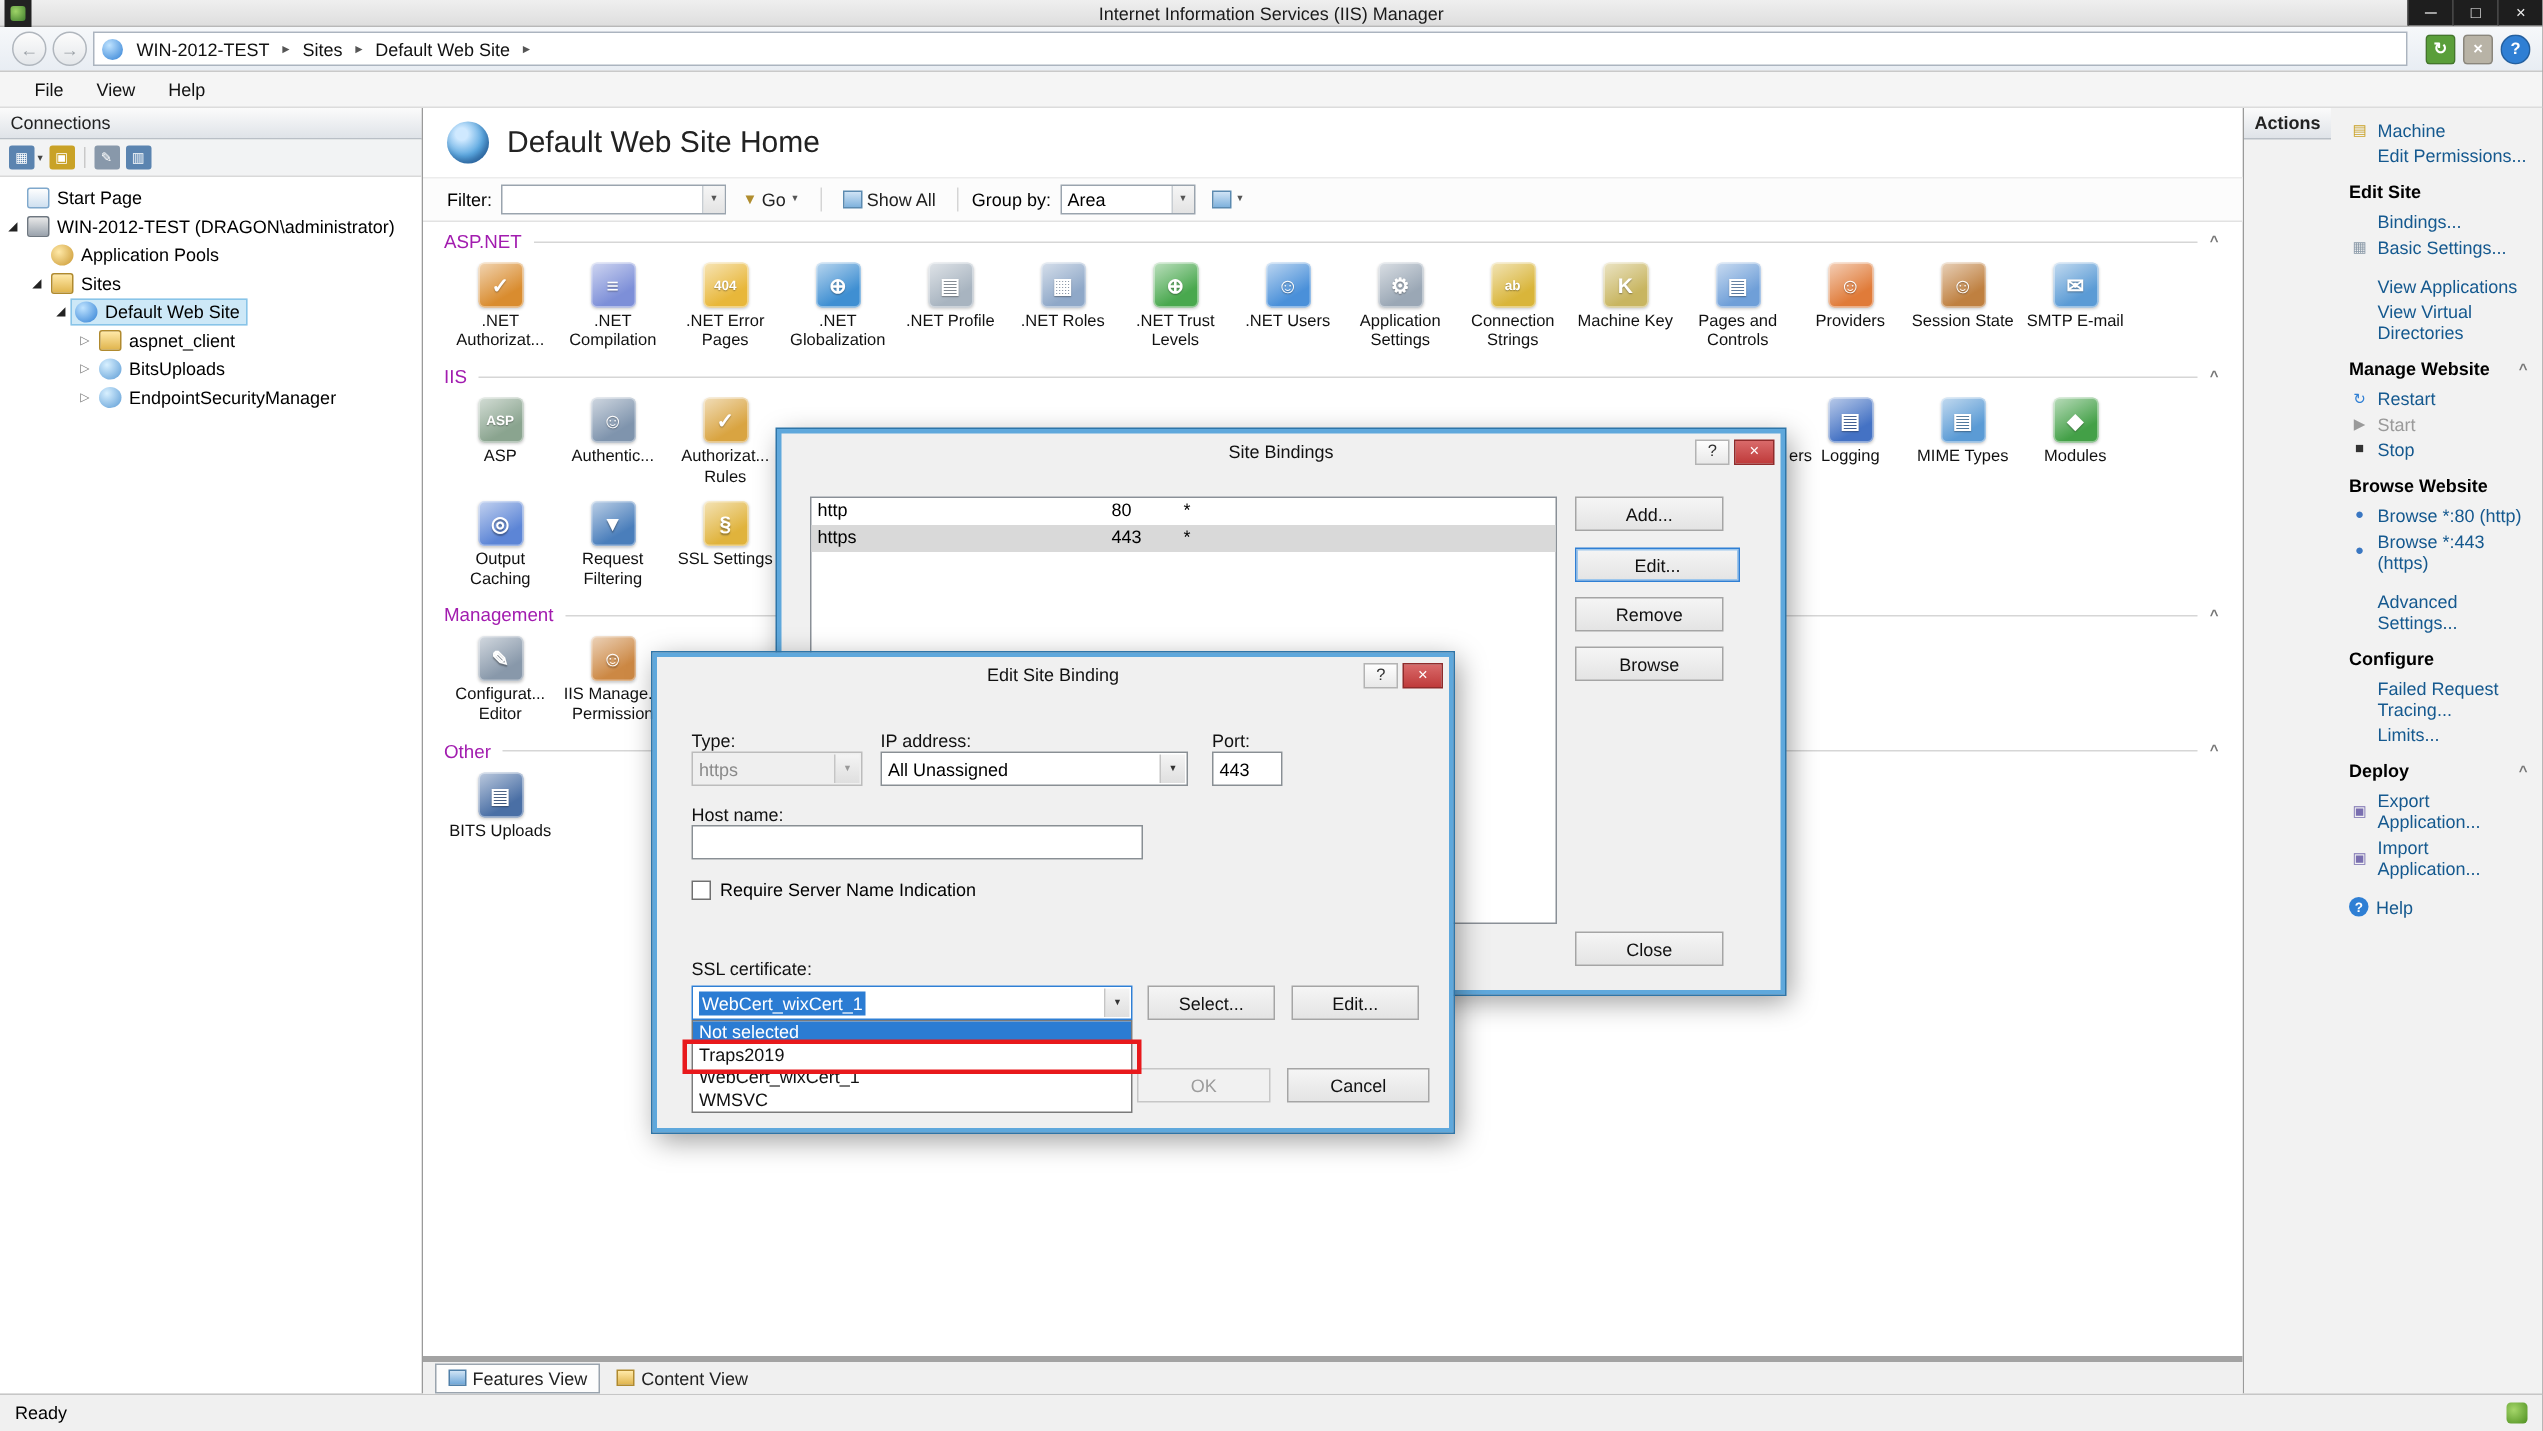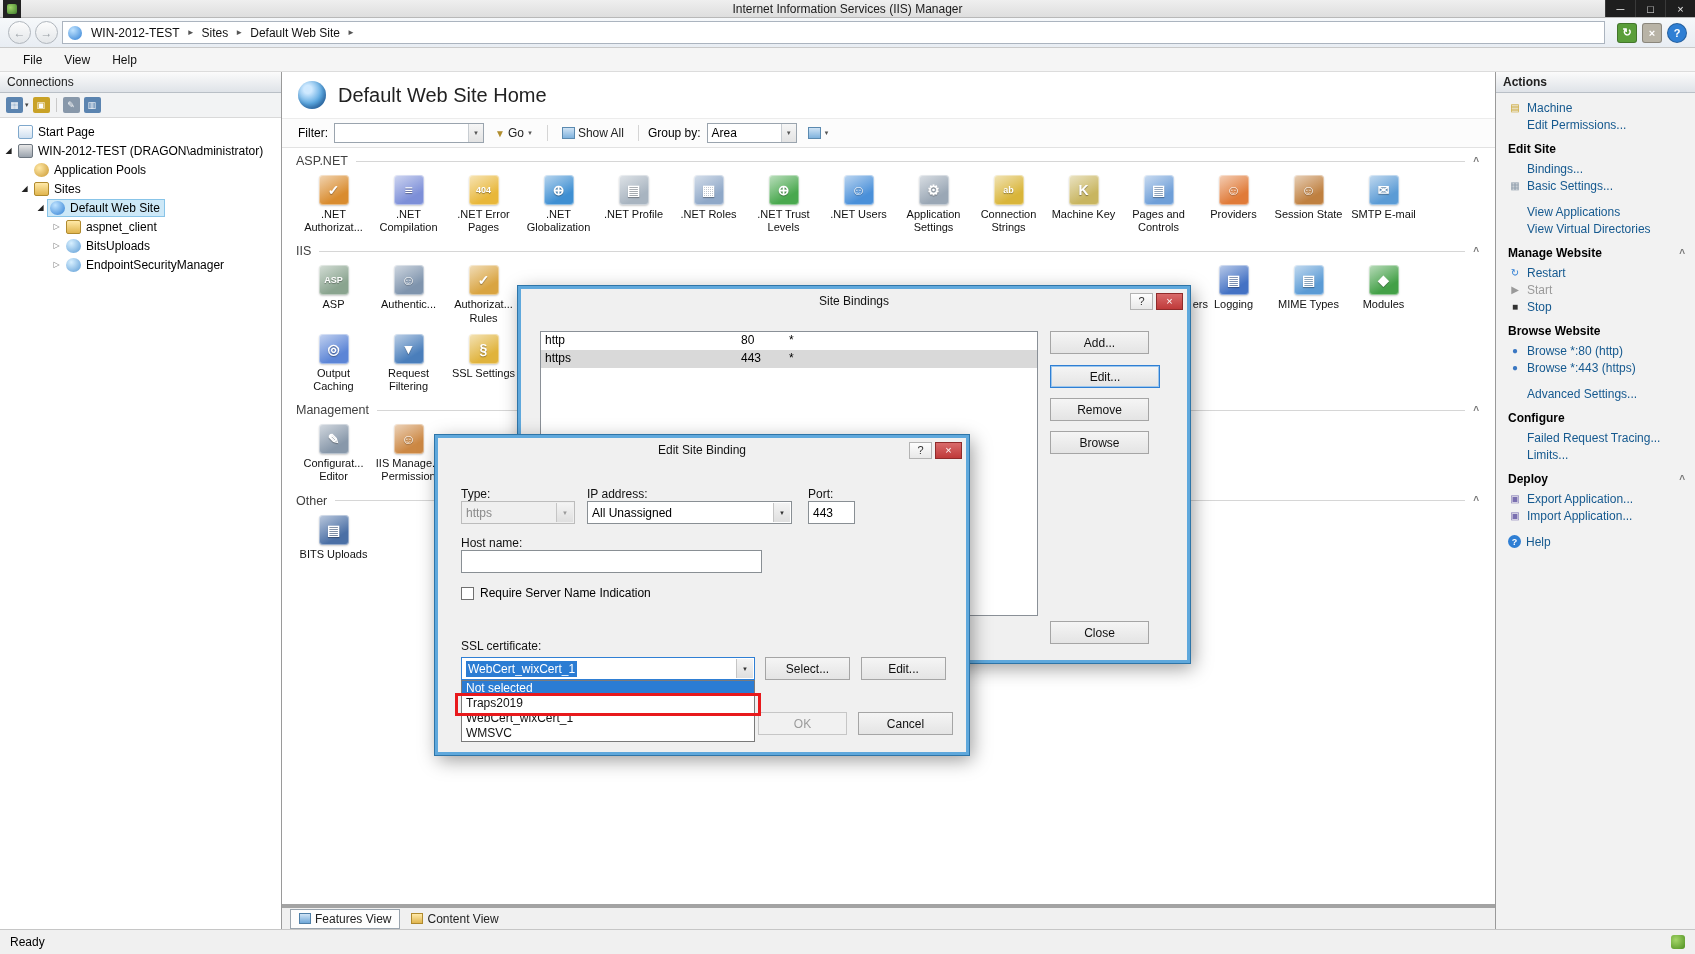--- a/index.html
+++ b/index.html
@@ -65,37 +65,37 @@
   .mini-arrow{position:absolute;right:0;top:0;bottom:0;width:15px;border-left:1px solid #c8cdd2;background:linear-gradient(#f6f6f6,#e3e3e3);display:flex;align-items:center;justify-content:center;font-size:6px;color:#555;}
   .flt-funnel{color:#b08d2e;font-size:10px;}
   .flt-btn{display:flex;align-items:center;gap:3px;padding:2px 5px;color:#222;}
   .flt-sep{width:1px;height:16px;background:#d5d5d5;margin:0 3px;}
   .mini-grid{width:13px;height:12px;background:linear-gradient(#cfe3f5,#7fb2dd);border:1px solid #5b8ab0;}
   .dd-glyph{font-size:6px;color:#555;}
 
   .features{flex:1;position:relative;padding:2px 14px 0 14px;overflow:hidden;}
   .fsection{margin-bottom:4px;}
   .fsec-head{display:flex;align-items:center;gap:8px;height:22px;}
-  .fsec-title{color:#404040;font-size:12.5px;}
+  .fsec-title{color:#a21caf;font-size:12.5px;}
   .fsec-line{flex:1;border-top:1px solid #d6d6d6;}
   .fsec-chevron{color:#777;font-size:10px;font-weight:bold;padding-right:2px;}
   .frow{display:grid;grid-template-columns:repeat(15,75px);margin-bottom:6px;}
   .fitem{display:flex;flex-direction:column;align-items:center;padding-top:3px;}
   .ficon{width:30px;height:30px;border-radius:4px;display:flex;align-items:center;justify-content:center;color:#fff;font-weight:bold;font-size:14px;text-shadow:0 1px 1px rgba(0,0,0,.35);margin-bottom:3px;box-shadow:inset 0 0 0 1px rgba(255,255,255,.4),0 1px 2px rgba(0,0,0,.2);}
   .flabel{font-size:11px;line-height:1.2;text-align:center;max-width:72px;color:#111;}
 
   .tabs-bar{height:25px;background:#f0f0f0;border-top:4px solid #a3a3a3;display:flex;align-items:center;gap:3px;padding-left:8px;flex:0 0 auto;}
   .tab{display:flex;align-items:center;gap:4px;padding:2px 8px;height:20px;color:#222;}
   .tab.active{background:#fdfdfd;border:1px solid #9aa4ae;}
   .tab-icon{width:12px;height:11px;flex:0 0 auto;}
   .tab-icon.grid{background:linear-gradient(#cfe3f5,#6fa7d8);border:1px solid #4f7fa8;}
   .tab-icon.folder{background:linear-gradient(#ffe9a8,#e0b54e);border:1px solid #b08a2e;}
 
   
-  .right-panel{width:200px;flex:0 0 auto;border-left:1px solid #9a9a9a;background:#f2f2f2;display:flex;flex-direction:column;}
+  .right-panel{width:200px;flex:0 0 auto;border-left:1px solid #9a9a9a;background:#f2f2f2;display:flex;flex-direction:row;}
   .actions-scroll{flex:1;overflow:hidden;padding:6px 10px 0 12px;}
   .agroup{margin-bottom:9px;}
   .ahead{display:flex;align-items:center;font-weight:bold;color:#000;margin:2px 0 4px 0;font-size:12px;}
   .achev{margin-left:auto;color:#777;font-size:10px;font-weight:bold;}
   .aitem{display:flex;align-items:center;gap:5px;padding:1.5px 0;color:#15598f;}
   .aitem.disabled{color:#9a9a9a;}
   .aicon{width:14px;height:13px;display:flex;align-items:center;justify-content:center;font-size:10px;flex:0 0 auto;}
   .aicon.circle{border-radius:50%;width:13px;height:13px;font-size:9px;font-weight:bold;}
 
   

